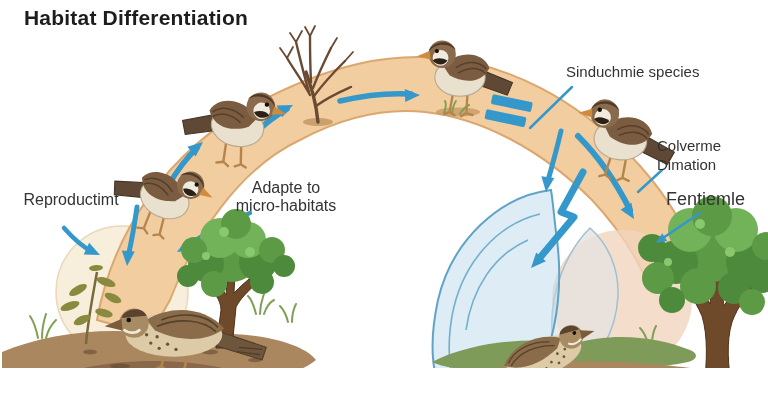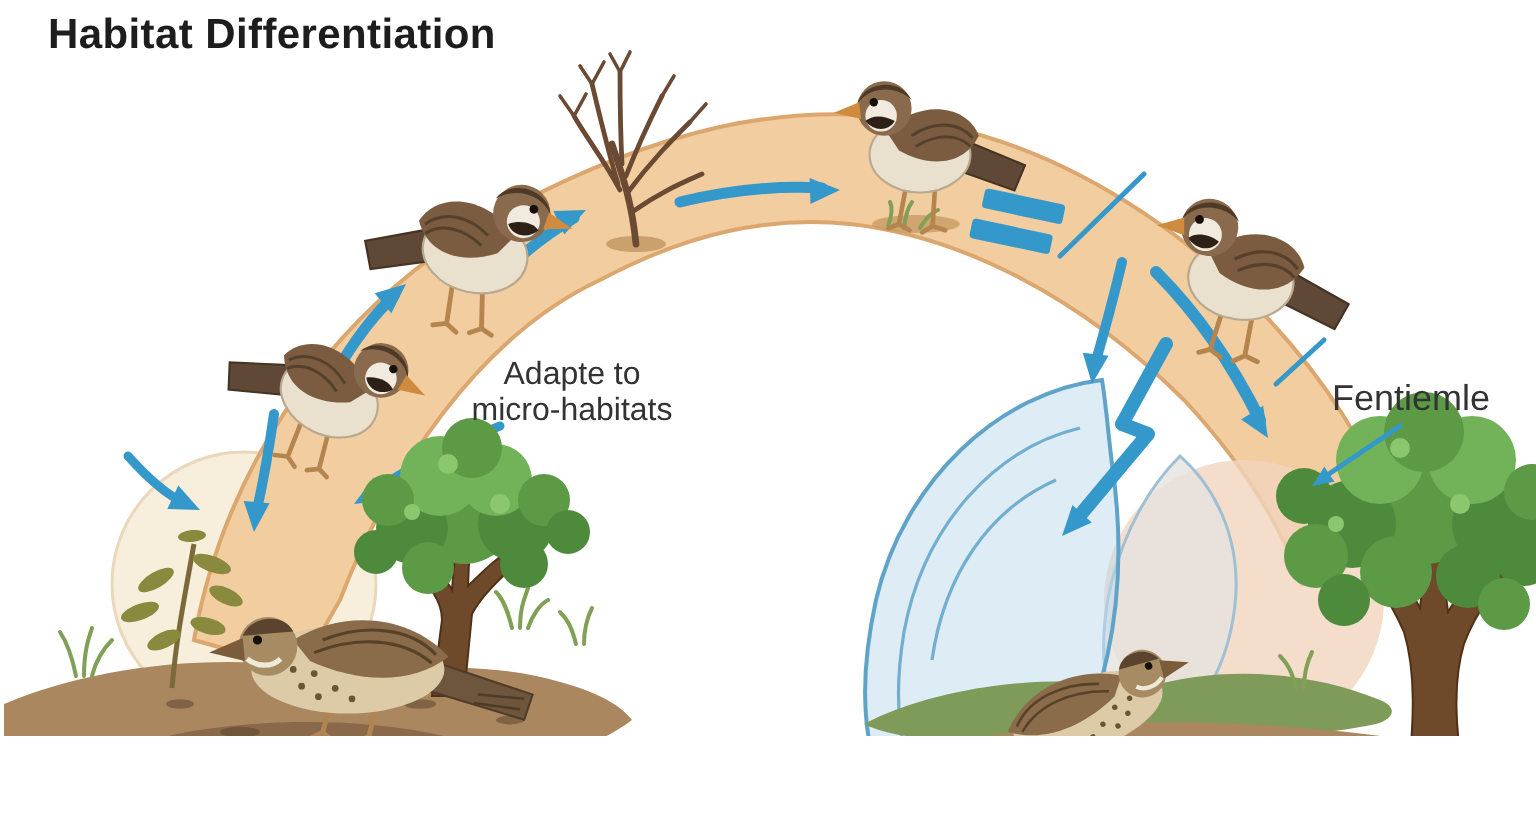--- a/index.html
+++ b/index.html
@@ -248,24 +248,30 @@
     <path class="pointer" stroke-width="2.5" d="M572,87 L530,128"></path>
     <path class="pointer" stroke-width="2.5" d="M662,170 L638,192"></path>
     <path class="pointer" stroke-width="2.5" d="M700,213 L660,240"></path>
     <use href="#ah" class="arrow-fill" transform="translate(656,243) rotate(146) scale(0.7)"></use>
   </g>
 </svg>
 
 <div id="title" class="lbl">Habitat Differentiation</div>
 
 <div id="lbl-repro" class="lbl">
+  <span class="ln">Reproductimt</span>
 </div>
 
 <div id="lbl-adapt" class="lbl">
   <span class="ln">Adapte to</span>
   <span class="ln">micro-habitats</span>
 </div>
 
-
+<div id="lbl-species" class="lbl">Sinduchmie species</div>
+
+<div id="lbl-colverme" class="lbl">
+  <span class="ln">Colverme</span>
+  <span class="ln">Dimation</span>
+</div>
 
 <div id="lbl-fent" class="lbl">Fentiemle</div>
 
 </div>
 
 </body></html>

